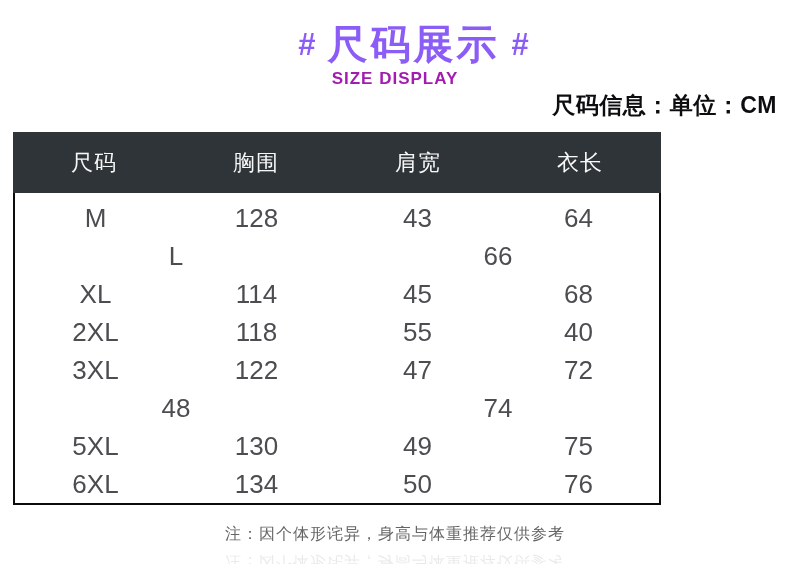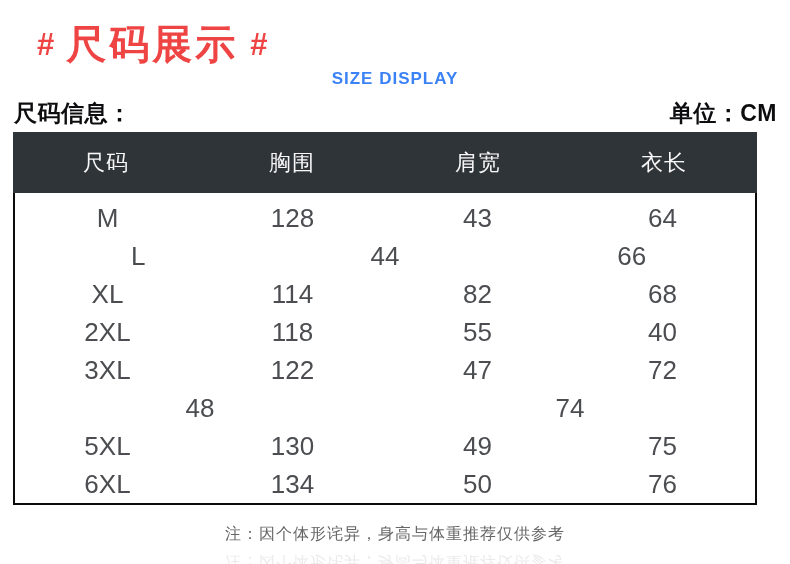--- a/index.html
+++ b/index.html
@@ -5,47 +5,47 @@
   html,body { margin:0; padding:0; background:#ffffff; }
   .page {
     position:relative; width:790px; height:564px; margin:0 auto;
     background:#ffffff; overflow:hidden;
     font-family:"Liberation Sans","DejaVu Sans",sans-serif;
     -webkit-font-smoothing:antialiased;
   }
   
   .title {
     position:absolute; top:24px; left:0; right:0;
-    font-size:40px; font-weight:bold;
-    color:#ef4444; letter-spacing:3px; line-height:1;
+    text-align:center; font-size:40px; font-weight:bold;
+    color:#8b5cf6; letter-spacing:3px; line-height:1;
     white-space:nowrap;
     padding-left:37px;
   }
   .title .hash {
     font-size:31px; font-weight:bold; letter-spacing:0;
     position:relative; top:-3px;
   }
   .title .hash.left  { margin-right:12px; }
   .title .hash.right { margin-left:12px; }
   .subtitle {
     position:absolute; top:70px; left:0; right:0;
     text-align:center; font-size:17px; font-weight:bold;
-    color:#3b82f6; letter-spacing:1px; line-height:1;
+    color:#a21caf; letter-spacing:1px; line-height:1;
   }
   
   .info-row {
-    position:absolute; top:100px; left:14px; right:13px;
-    display:flex; justify-content:space-between; align-items:baseline;
+    position:absolute; top:92px; left:14px; right:13px;
+    display:flex; justify-content:flex-end; align-items:baseline;
   }
   .info-left, .info-right {
     font-size:23px; font-weight:bold; color:#0d0d0f; line-height:1.2;
     letter-spacing:0.5px;
   }
   
-  .size-table { position:absolute; left:13px; top:132px; width:744px; }
+  .size-table { position:absolute; left:13px; top:132px; width:648px; }
   .thead {
     display:flex; align-items:center; height:61px;
     background:#2f3438;
   }
   .thead .cell {
     flex:1; text-align:center; color:#f7f7f8;
     font-size:22px; font-weight:normal; letter-spacing:1px;
   }
   .tbody {
     box-sizing:border-box; height:312px;
@@ -97,27 +97,26 @@
       </div>
     <div class="tbody">
         <div class="trow">
           <div class="cell">M</div>
           <div class="cell">128</div>
           <div class="cell">43</div>
           <div class="cell">64</div>
         </div>
         <div class="trow">
           <div class="cell">L</div>
-          <div class="cell">44</div>
           <div class="cell">66</div>
         </div>
         <div class="trow">
           <div class="cell">XL</div>
           <div class="cell">114</div>
-          <div class="cell">82</div>
+          <div class="cell">45</div>
           <div class="cell">68</div>
         </div>
         <div class="trow">
           <div class="cell">2XL</div>
           <div class="cell">118</div>
           <div class="cell">55</div>
           <div class="cell">40</div>
         </div>
         <div class="trow">
           <div class="cell">3XL</div>

